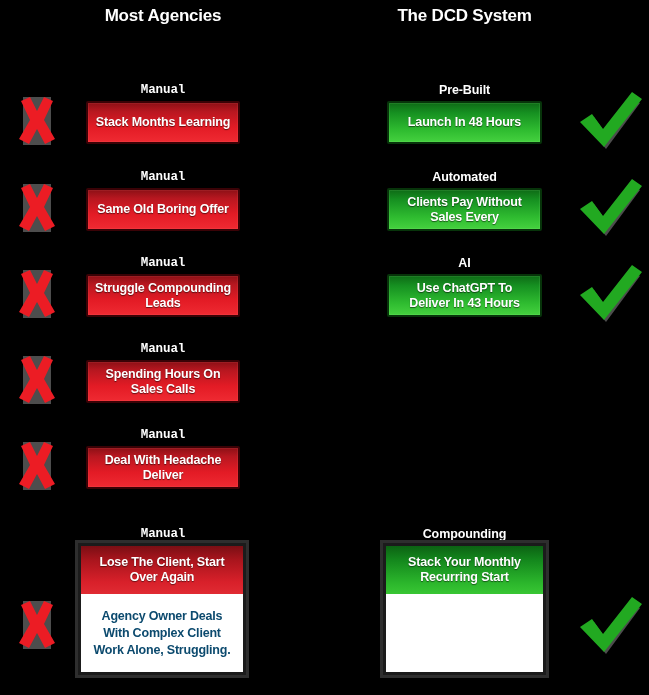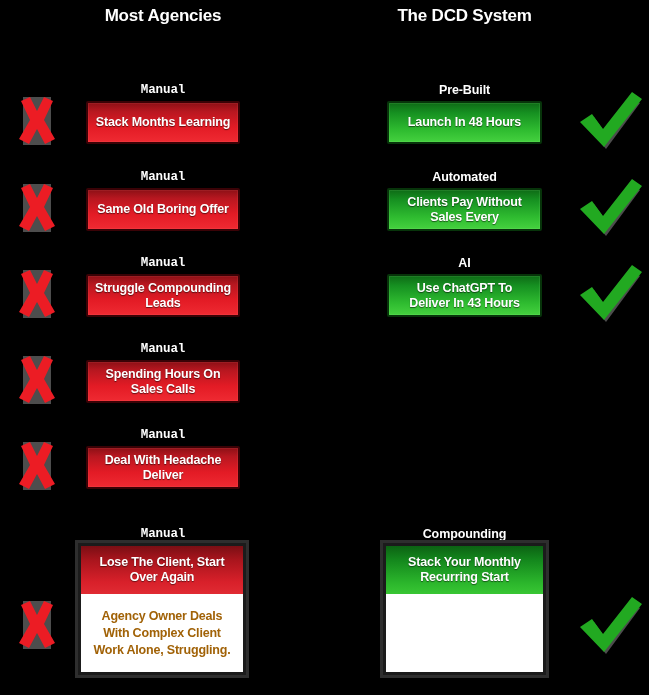--- a/index.html
+++ b/index.html
@@ -82,21 +82,21 @@
     padding:0 5px;
   }
   .card-head.red{background:linear-gradient(180deg,#7a0e14 0%,#aa151d 30%,#d8202a 75%,#e02b33 100%);}
   .card-head.green{background:linear-gradient(180deg,#0c6213 0%,#14881d 30%,#2cb72c 78%,#39c634 100%);}
   .card-body{
     box-sizing:border-box;
     display:flex;align-items:center;justify-content:center;
     text-align:center;
     height:78px;padding:0 6px;
     font-size:12.5px;font-weight:bold;line-height:17px;
-    color:#a16207;letter-spacing:-0.2px;
+    color:#0c4a6e;letter-spacing:-0.2px;
   }
 
   
   .mark{position:absolute;}
   .xmark{left:12px;width:50px;height:52px;}
   .xmark svg{display:block;width:50px;height:52px;}
 
   
   .checkmark{left:570px;width:76px;height:70px;}
   .checkmark svg{display:block;width:76px;height:70px;}

